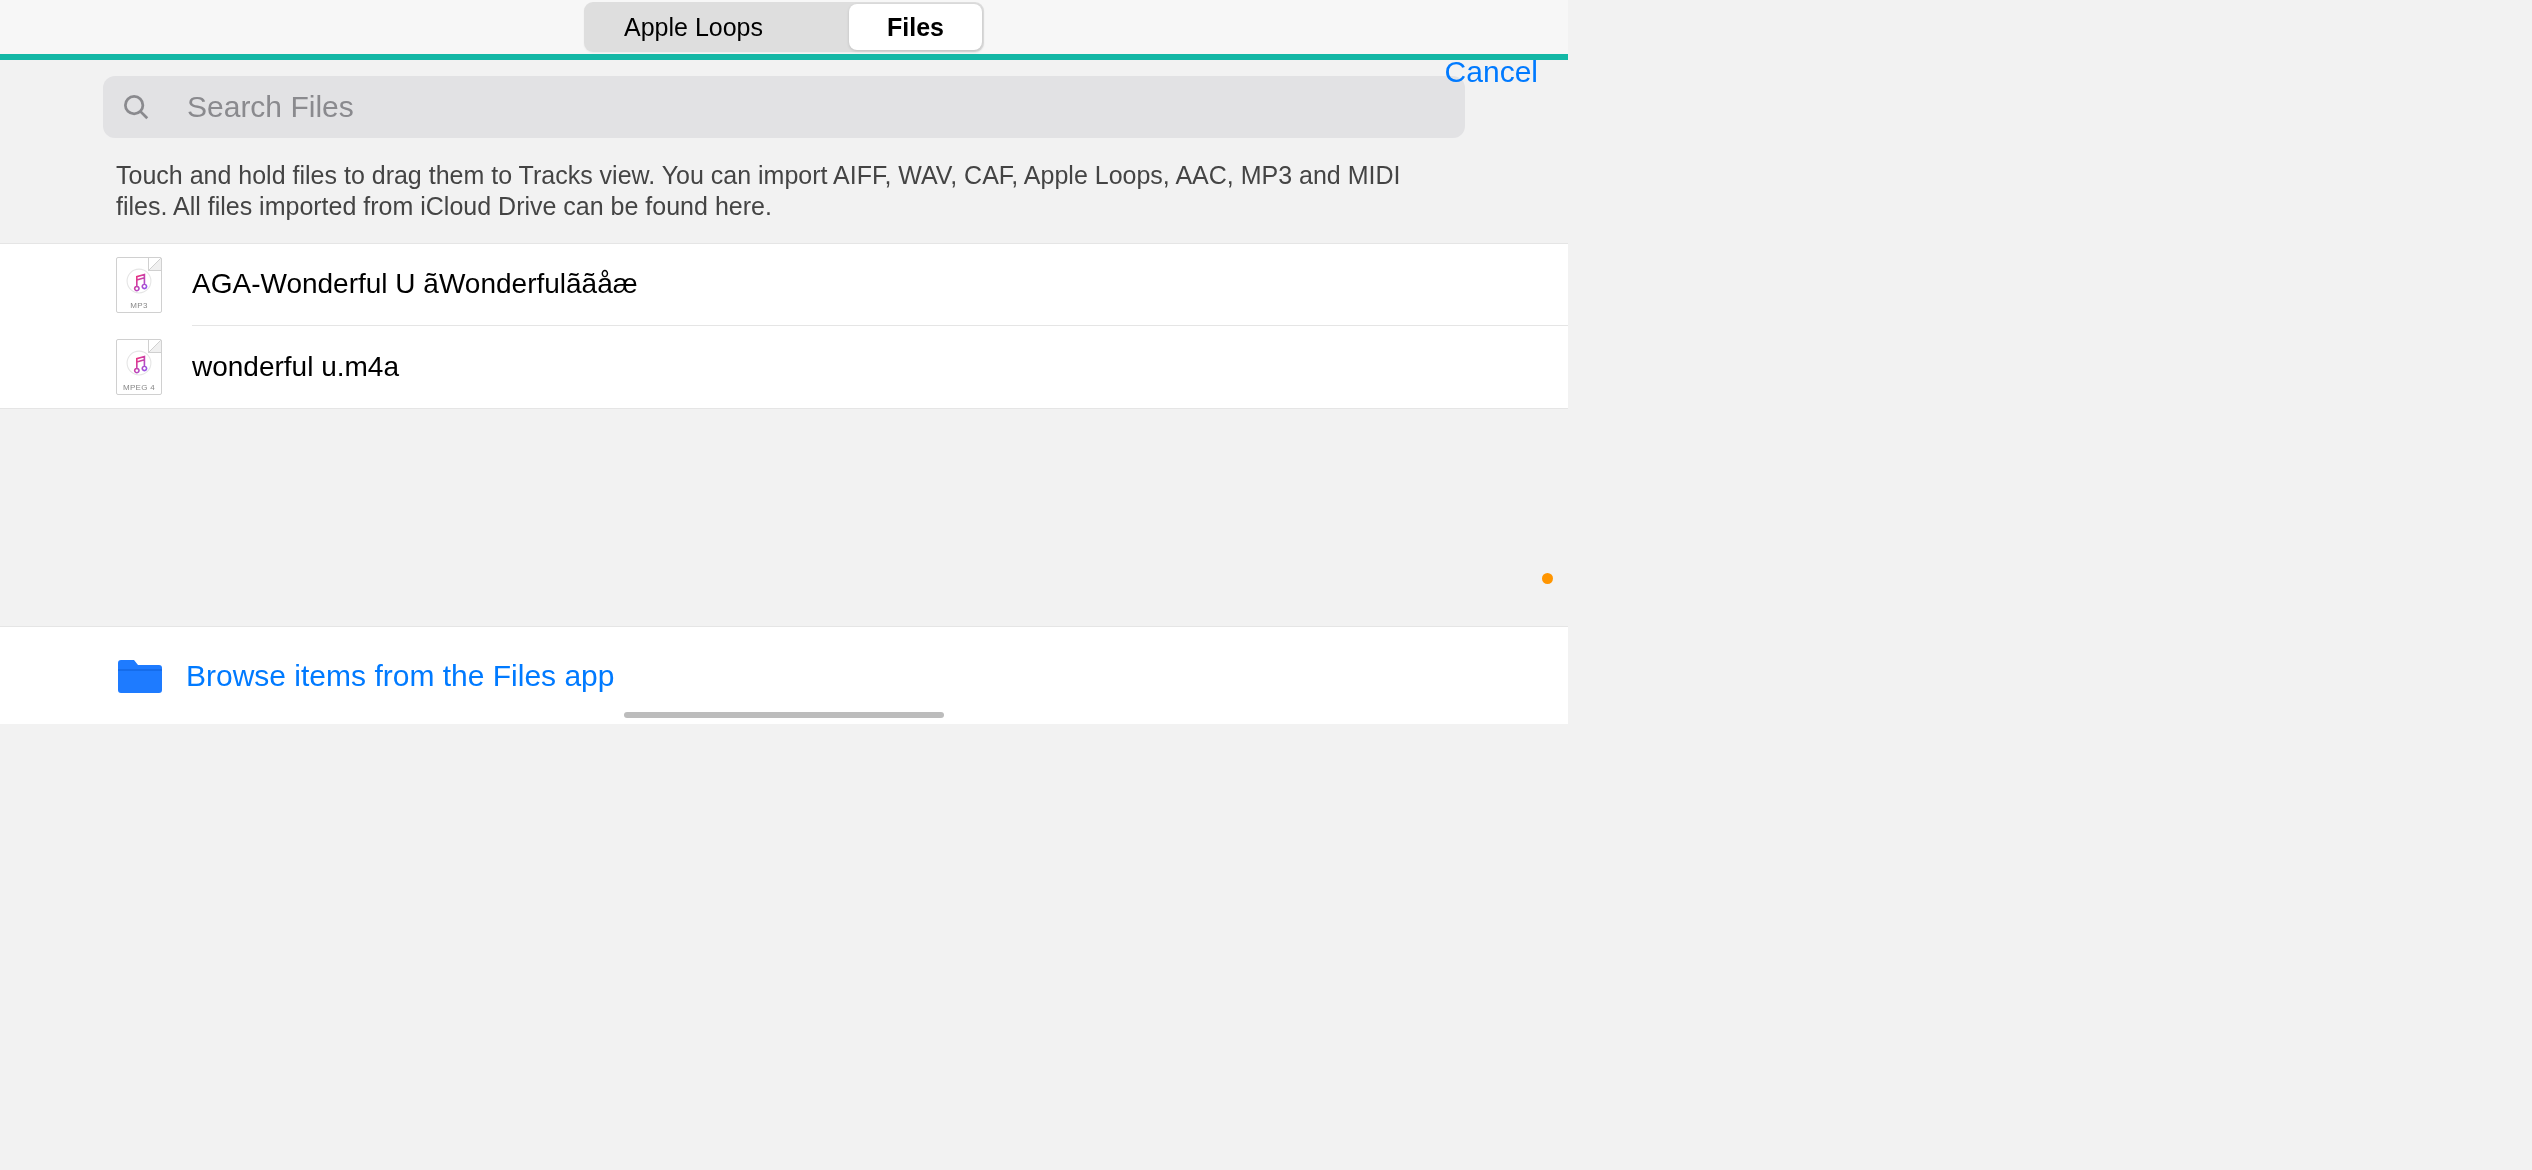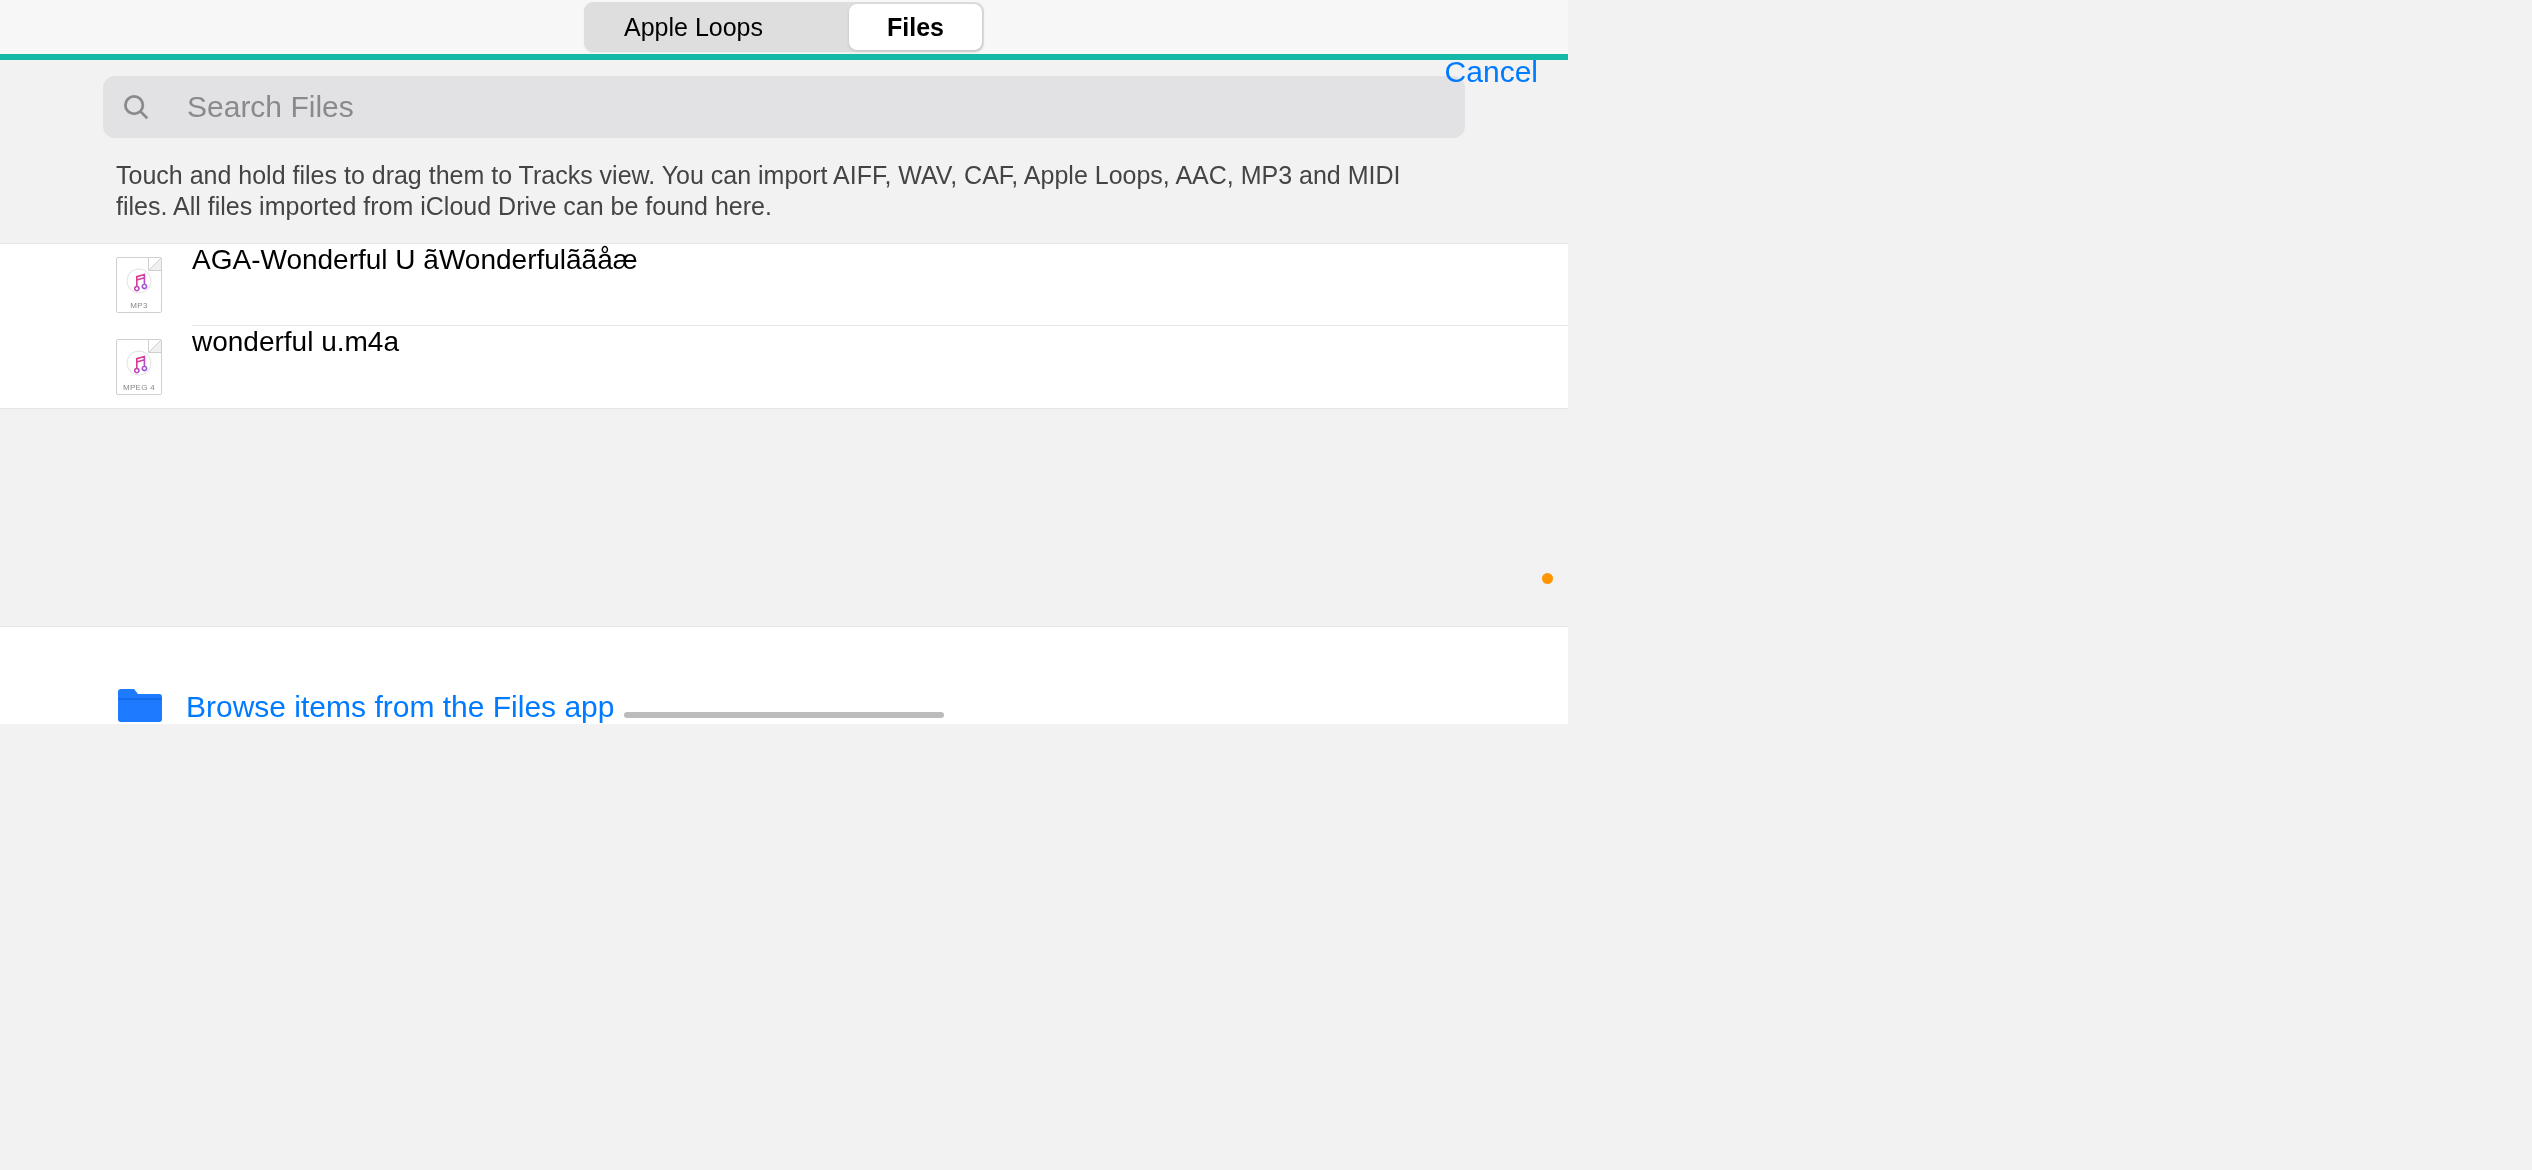--- a/index.html
+++ b/index.html
@@ -107,20 +107,21 @@
       display: flex;
       align-items: center;
       height: 82px;
       padding-left: 116px;
       cursor: pointer;
     }
     .file-row .filename-wrap {
       flex: 1;
       height: 100%;
       display: flex;
+      align-items: center;
       border-bottom: 1px solid #e5e5e5;
     }
     .file-row:last-child .filename-wrap {
       border-bottom: none;
     }
     .file-icon {
       width: 46px;
       height: 56px;
       margin-right: 30px;
       flex-shrink: 0;
@@ -170,21 +171,21 @@
     }
     .footer {
       position: absolute;
       bottom: 0;
       left: 0;
       right: 0;
       background: #ffffff;
       border-top: 1px solid #e5e5e5;
       height: 98px;
       display: flex;
-      align-items: flex-end;
+      align-items: center;
       padding-left: 116px;
     }
     .folder-icon {
       width: 48px;
       height: 38px;
       margin-right: 22px;
       flex-shrink: 0;
     }
     .browse-link {
       font-size: 30px;

